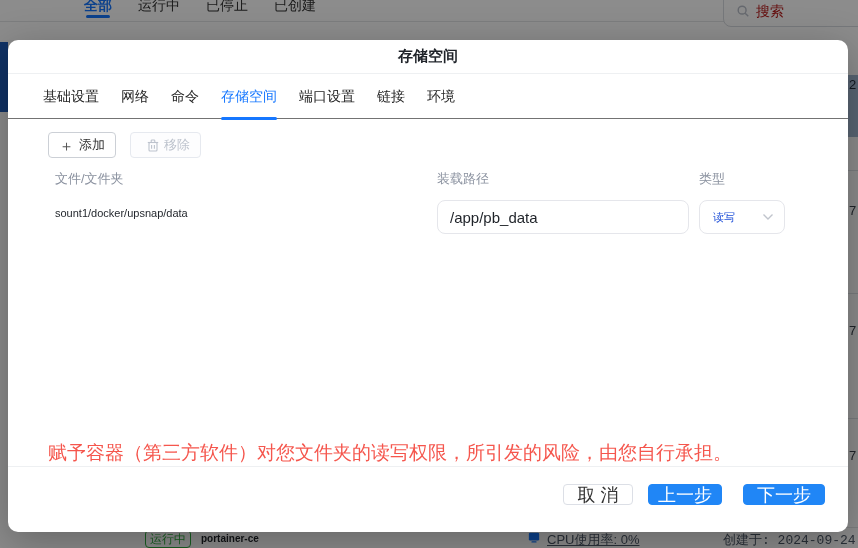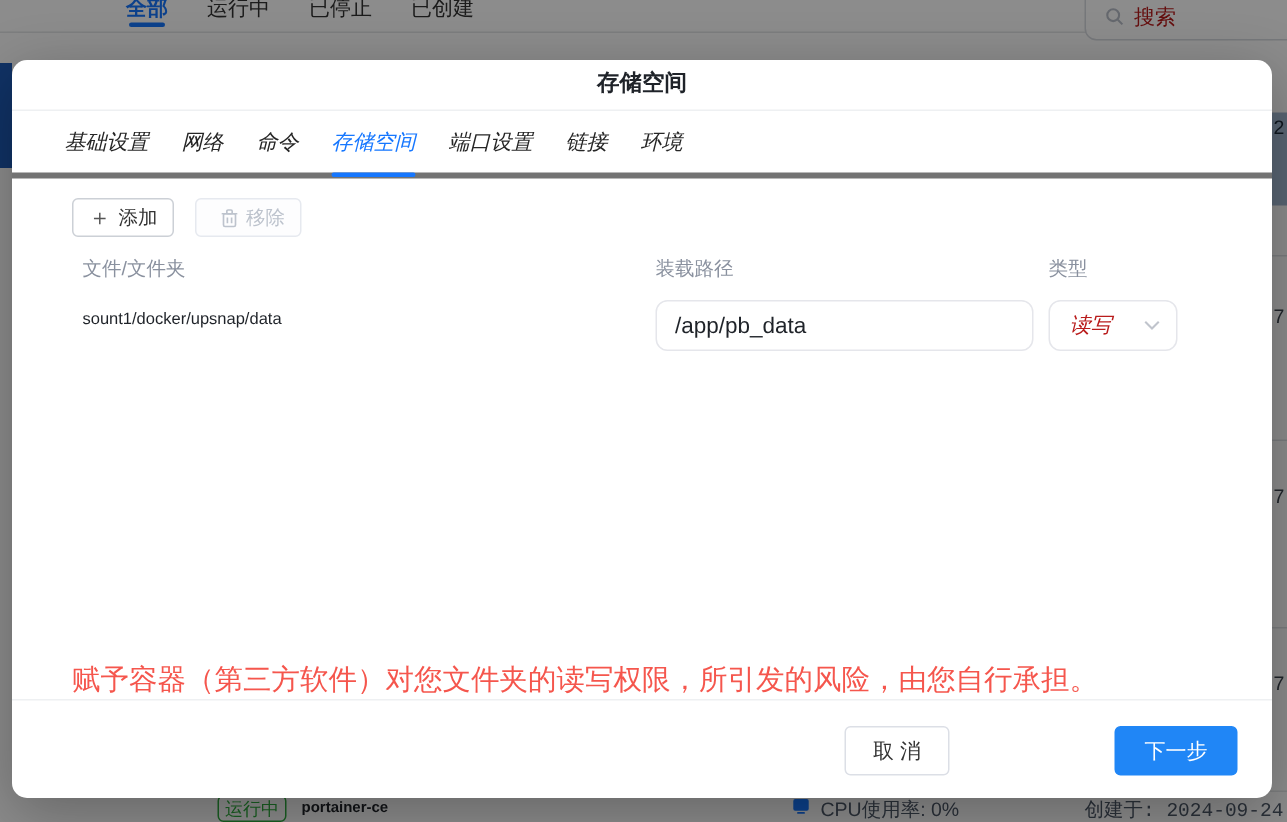--- a/index.html
+++ b/index.html
@@ -21,48 +21,48 @@
   .bg-search .ph { font-size:14px; color:#b91c1c; line-height:14px; }
   .bg-left-bar { position:absolute; left:0; top:42px; width:8px; height:70px; background:#1e5bb8; }
   .bg-right-block { position:absolute; left:848px; top:75px; width:10px; height:62px; background:#a3b8d2; }
   .bg-right-frag { position:absolute; left:849px; font-size:13px; color:#3b424d; }
   .bg-right-line { position:absolute; left:848px; width:10px; height:1px; background:#dfe2e6; }
   .bg-bottom-divider { position:absolute; left:130px; right:0; top:527px; height:1px; background:#e3e5e8; }
   .bg-bottom-row { position:absolute; left:145px; right:0; top:529px; height:19px; display:flex; align-items:center; font-size:13px; color:#4e5969; }
   .badge-running { border:1px solid #2fae3e; color:#2fae3e; font-size:12px; line-height:14px; padding:1px 4px; border-radius:4px; }
   .bg-name { font-size:10px; font-weight:bold; color:#1f2329; margin-left:10px; }
   .cpu-ic { position:absolute; left:383px; top:2px; width:12px; height:12px; }
-  .bg-cpu { position:absolute; left:402px; top:2px; }
+  .bg-cpu { position:absolute; left:402px; top:2px;text-decoration:underline; }
   .bg-created { position:absolute; left:578px; top:2px;font-family:Liberation Mono, monospace; }
   
   .overlay { position:absolute; inset:0; z-index:5; background:rgba(0,0,0,0.45); }
   
   .modal { position:absolute; z-index:10; left:8px; top:40px; width:840px; height:492px; background:#fff; border-radius:10px; box-shadow:0 10px 40px rgba(0,0,0,0.28); }
   .m-title { height:34px; line-height:32px; text-align:center; font-size:15px; font-weight:bold; color:#1f2329; border-bottom:1px solid #eef0f2; }
-  .m-tabs { display:flex; gap:22px; padding:0 0 0 35px; height:45px; align-items:center; border-bottom:4px solid #737373; font-size:14px; color:#262626;font-style:italic; }
+  .m-tabs { display:flex; gap:22px; padding:0 0 0 35px; height:45px; align-items:center; border-bottom:1px solid #737373; font-size:14px; color:#262626; }
   .m-tab { position:relative; height:45px; line-height:45px; cursor:pointer; }
   .m-tab.active { color:#1677ff; }
   .m-tab.active::after { content:""; position:absolute; left:0; right:0; bottom:-1px; height:3px; background:#1677ff; border-radius:2px; }
   .m-toolbar { position:absolute; left:40px; top:92px; display:flex; gap:14px; }
   .btn-small { display:inline-flex; align-items:center; gap:5px; height:26px; padding:0 10px; font-size:13px; border-radius:4px; background:#fff; cursor:pointer; }
   .btn-add { border:1px solid #ccd0d6; color:#333; }
   .btn-add .plus { font-size:15px; color:#555; line-height:1; }
   .btn-remove { border:1px solid #e6e9ef; color:#bdc3cd; background:#fdfdfe; cursor:not-allowed;padding-left:16px; }
   .m-headers { position:absolute; top:130px; left:0; right:0; font-size:13px; color:#8a919f; }
   .m-headers .h1 { position:absolute; left:47px; }
   .m-headers .h2 { position:absolute; left:429px; }
   .m-headers .h3 { position:absolute; left:691px; }
   .m-row { position:absolute; top:160px; left:0; right:0; height:34px; }
   .m-row .path { position:absolute; left:47px; top:7px; font-size:11px; color:#1f2329; }
   .m-row input { position:absolute; left:429px; top:0; width:252px; height:34px; border:1px solid #e5e6eb; border-radius:8px; padding:0 12px; font-size:15px; color:#1f2329; font-family:inherit; outline:none; background:#fff; }
   .m-row .select { position:absolute; left:691px; top:0; width:86px; height:34px; border:1px solid #e5e6eb; border-radius:8px; background:#fff; display:flex; align-items:center; padding:0 10px 0 13px; cursor:pointer; }
-  .m-row .select .sel-txt { font-size:14px; color:#b91c1c; flex:1;font-style:italic; }
+  .m-row .select .sel-txt { font-size:11px; color:#1d4ed8; flex:1; }
   .warning { position:absolute; left:40px; top:400px; font-size:19px; color:#f5564d; }
   .m-footer-divider { position:absolute; left:0; right:0; top:426px; height:1px; background:#eef0f2; }
-  .btn { position:absolute; top:444px; height:33px; border-radius:4px; font-size:14px; font-family:inherit; cursor:pointer; display:flex; align-items:center; justify-content:center;text-align:center; }
+  .btn { position:absolute; top:444px; height:21px; border-radius:4px; font-size:18px; font-family:inherit; cursor:pointer; display:flex; align-items:center; justify-content:center;text-align:center; }
   .btn-cancel { left:555px; width:70px; background:#fff; border:1px solid #dcdfe6; color:#333; }
   .btn-primary { background:#2086f6; border:1px solid #2086f6; color:#fff; }
   .btn-prev { left:640px; width:74px; }
   .btn-next { left:735px; width:82px; }
 </style>
 </head>
 <body>
 
 <div class="bg-layer">
   <div class="bg-tabs">
@@ -147,14 +147,15 @@
       <svg width="12" height="8" viewBox="0 0 12 8" fill="none" stroke="#c0c4cc" stroke-width="1.4">
           <polyline points="1.5,1.5 6,6 10.5,1.5"></polyline>
         </svg>
     </div>
   </div>
 
   <div class="warning">赋予容器（第三方软件）对您文件夹的读写权限，所引发的风险，由您自行承担。</div>
 
   <div class="m-footer-divider"></div>
   <button class="btn btn-cancel">取 消</button>
+  <button class="btn btn-primary btn-prev">上一步</button>
   <button class="btn btn-primary btn-next">下一步</button>
 </div>
 
 </body></html>

